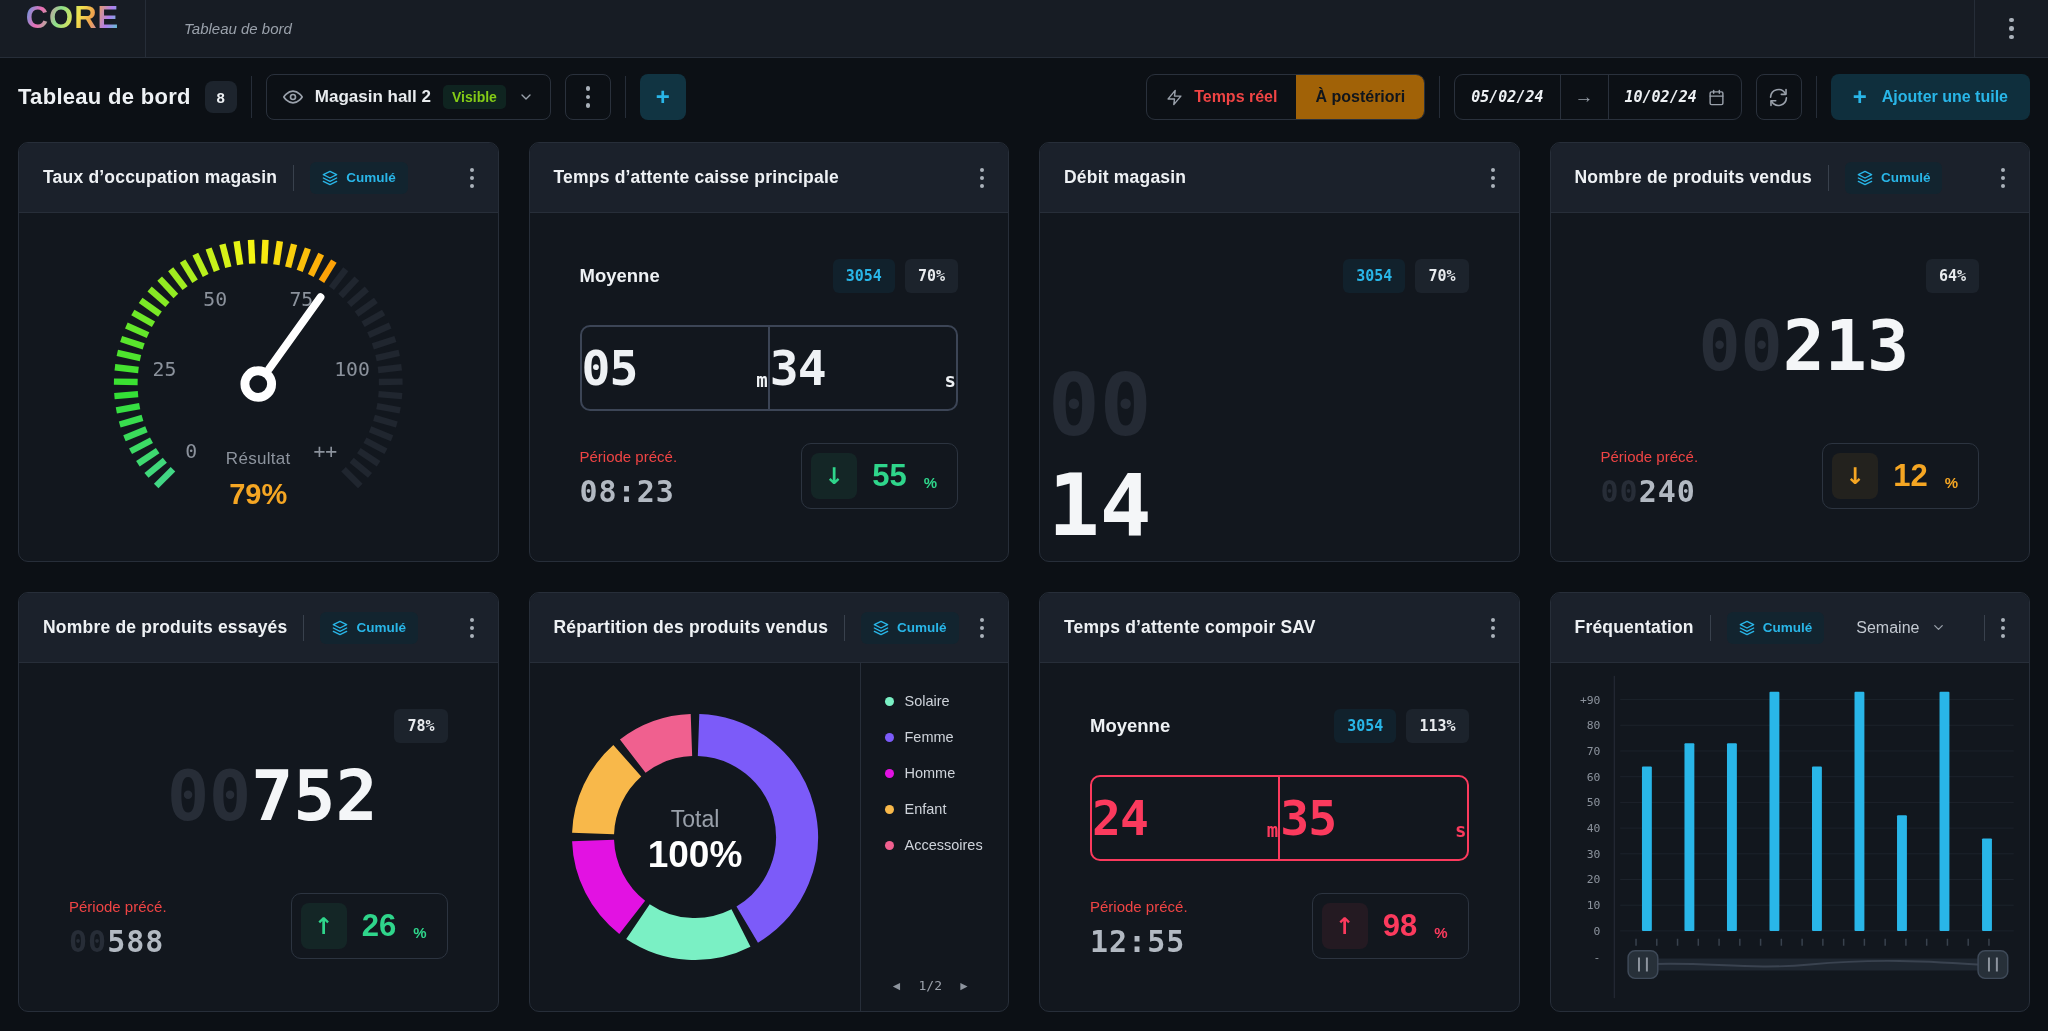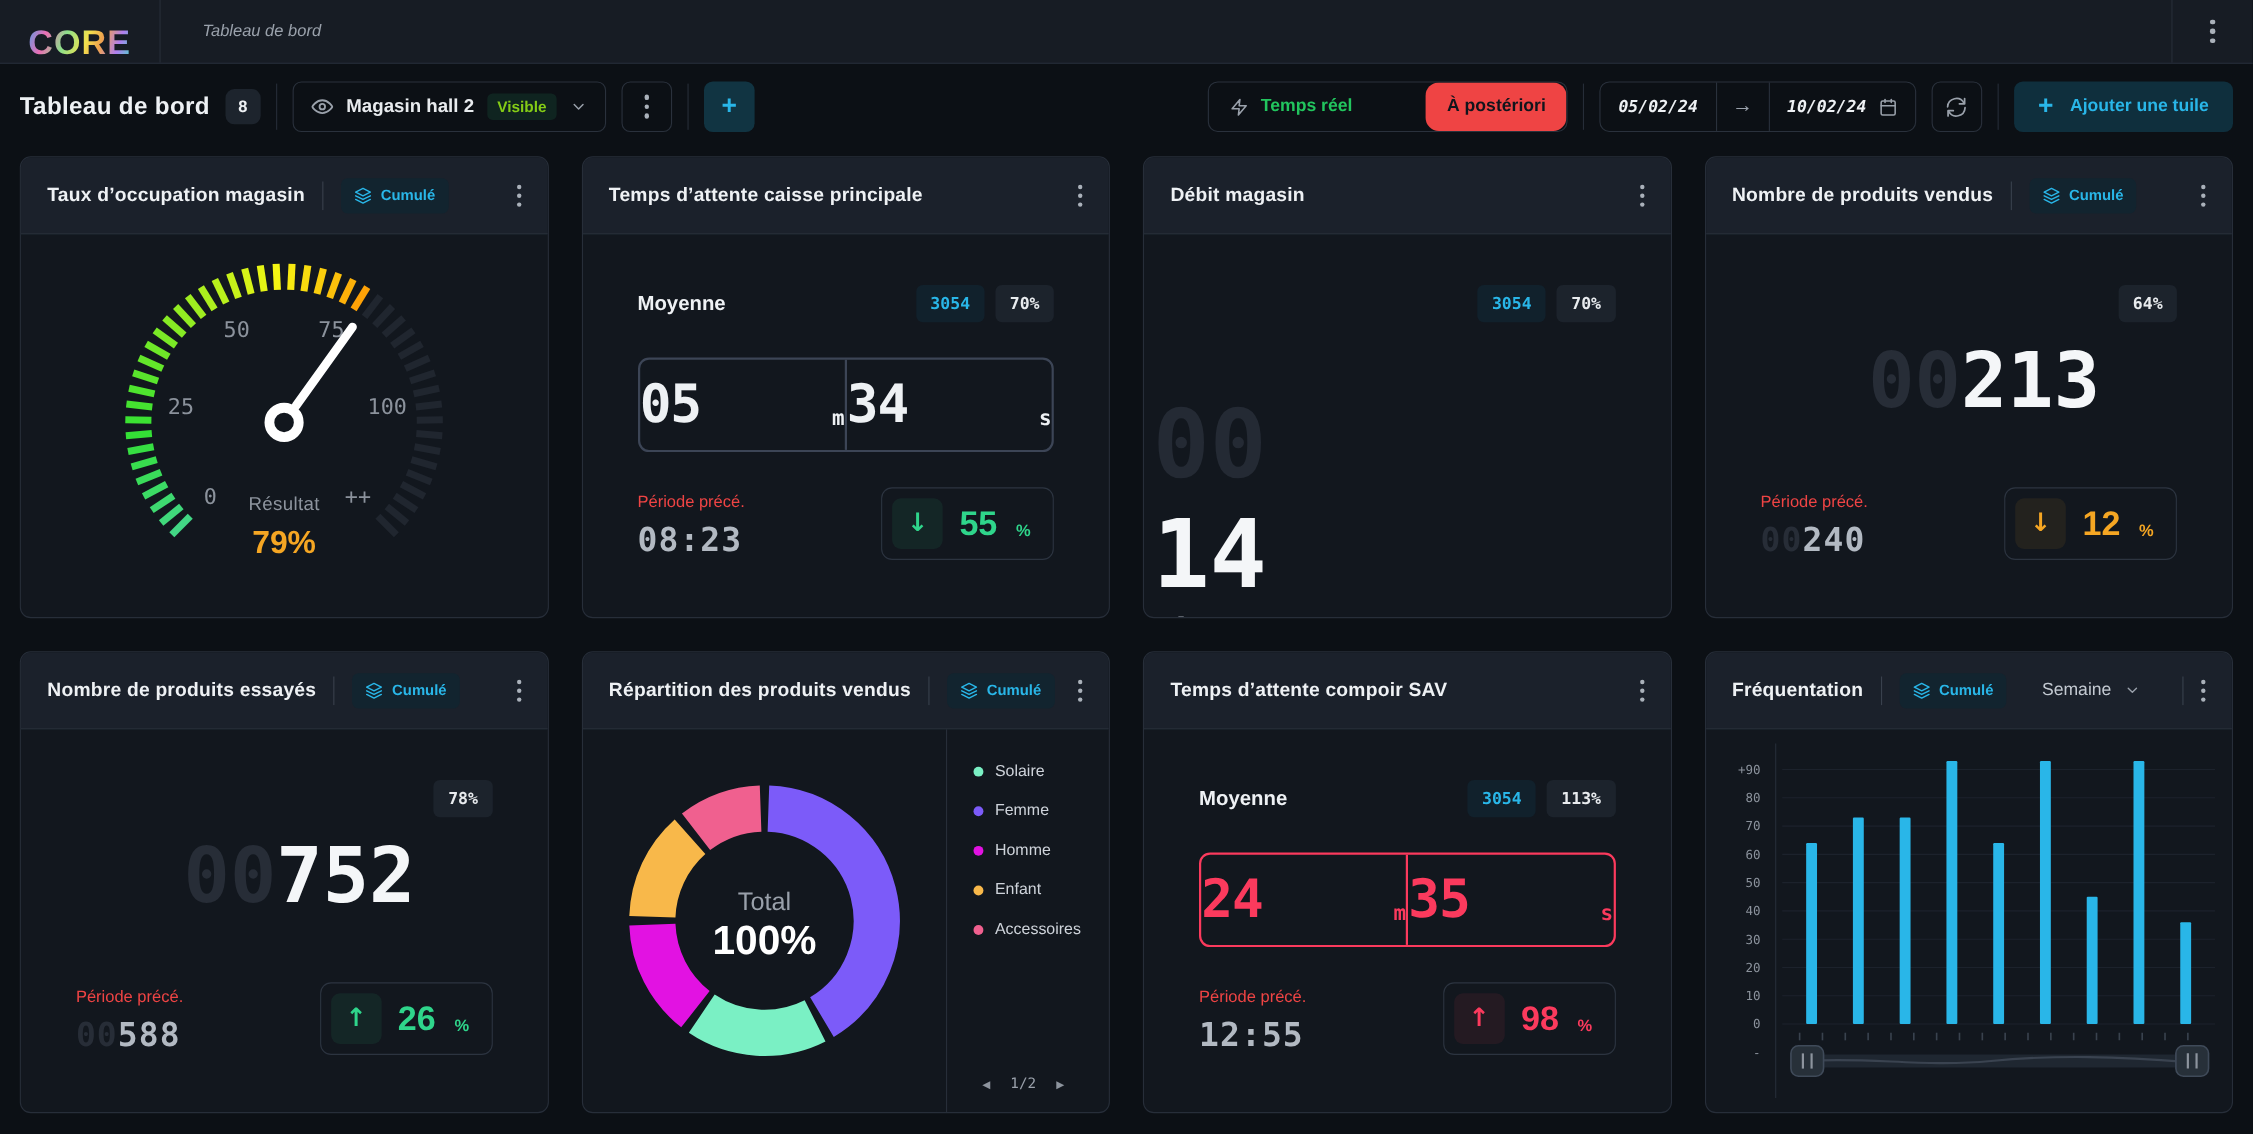--- a/index.html
+++ b/index.html
@@ -6,21 +6,21 @@
   html,body { width: 2048px; height: 1031px; }
   body {
     background: #0c1015;
     color: #eef1f4;
     font-family: "Liberation Sans", sans-serif;
     overflow: hidden;
   }
 
   
   .topbar { height: 58px; display: flex; align-items: stretch; background: #171c24; border-bottom: 1px solid #262d38; }
-  .logo-box { width: 146px; display: flex; align-items: flex-end; justify-content: center; border-right: 1px solid #262d38; }
+  .logo-box { width: 146px; display: flex; align-items: flex-start; justify-content: center; border-right: 1px solid #262d38; }
   .logo {
     font-size: 31px; font-weight: 900; letter-spacing: 1px;
     background: linear-gradient(110deg,#4ea0e8 0%,#ec6db4 18%,#8ce08a 36%,#f2e14d 55%,#f0a24d 68%,#b07ef0 84%,#45d8c8 100%);
     -webkit-background-clip: text; background-clip: text; color: #45d8c8;
   }
   @supports (-webkit-background-clip: text) { .logo { color: transparent; } }
   .page-subtitle { font-style: italic; color: #9aa1ab; font-size: 15px; display: flex; align-items: center; padding-left: 38px; flex: 1; }
   .topbar-menu { width: 74px; border-left: 1px solid #262d38; display: flex; align-items: center; justify-content: center; cursor: pointer; }
   .kebab { display: flex; flex-direction: column; gap: 4px; }
   .kebab .dot { width: 4.5px; height: 4.5px; border-radius: 50%; background: #aab1ba; }
@@ -31,22 +31,22 @@
   .count-badge { background: #1d242d; border-radius: 8px; min-width: 32px; height: 32px; display: flex; align-items: center; justify-content: center; font-size: 15px; font-weight: bold; padding: 0 8px; }
   .vdiv { width: 1px; height: 42px; background: #262d38; }
   .btn { border: 1px solid #2a313c; border-radius: 8px; background: transparent; display: flex; align-items: center; gap: 12px; height: 46px; padding: 0 16px; color: #e8ebee; cursor: pointer; }
   .icon-btn { width: 46px; padding: 0; justify-content: center; }
   .store-label { font-size: 17px; font-weight: bold; }
   .pill-visible { background: rgba(47,213,139,.1); color: #84cc16; font-size: 14px; font-weight: bold; padding: 4px 9px; border-radius: 5px; }
   .plus-btn { background: #113442; border: none; }
   .plus-glyph { color: #29b6e8; font-size: 24px; font-weight: bold; line-height: 1; }
   .right-cluster { margin-left: auto; display: flex; align-items: center; gap: 14px; }
   .segmented { display: flex; align-items: stretch; border: 1px solid #2a313c; border-radius: 9px; overflow: hidden; height: 46px; }
-  .seg { display: flex; align-items: center; gap: 11px; padding: 0 19px; font-size: 16px; font-weight: bold; color: #22c55e; cursor: pointer; }
-  .seg.active { background: #ef4444; color: #10151c; border-radius: 12px; margin-left: 48px; }
+  .seg { display: flex; align-items: center; gap: 11px; padding: 0 19px; font-size: 16px; font-weight: bold; color: #ef4444; cursor: pointer; }
+  .seg.active { background: #a16207; color: #10151c; border-radius: 0; }
   .dates { display: flex; align-items: stretch; border: 1px solid #2a313c; border-radius: 9px; height: 46px; font-style: italic; }
   .date-cell { font-family: "DejaVu Sans Mono", monospace; font-size: 15px; font-weight: bold; padding: 0 16px; display: flex; align-items: center; gap: 11px; cursor: pointer; }
   .date-arrow { border-left: 1px solid #2a313c; border-right: 1px solid #2a313c; color: #9aa1ab; padding: 0 14px; display: flex; align-items: center; font-size: 19px; }
   .add-tile { background: #0f2f3d; border: none; color: #29b6e8; font-size: 16px; font-weight: bold; padding: 0 22px; gap: 15px; }
   .ico { stroke: #9aa1ab; fill: none; stroke-width: 2; stroke-linecap: round; stroke-linejoin: round; }
   .ico-cyan { stroke: #29b6e8; }
 
   
   .grid { display: grid; grid-template-columns: repeat(4, 1fr); gap: 30px; padding: 6px 18px 18px; }
   .tile { background: #12171e; border: 1px solid #272e39; border-radius: 10px; height: 420px; display: flex; flex-direction: column; overflow: hidden; }

